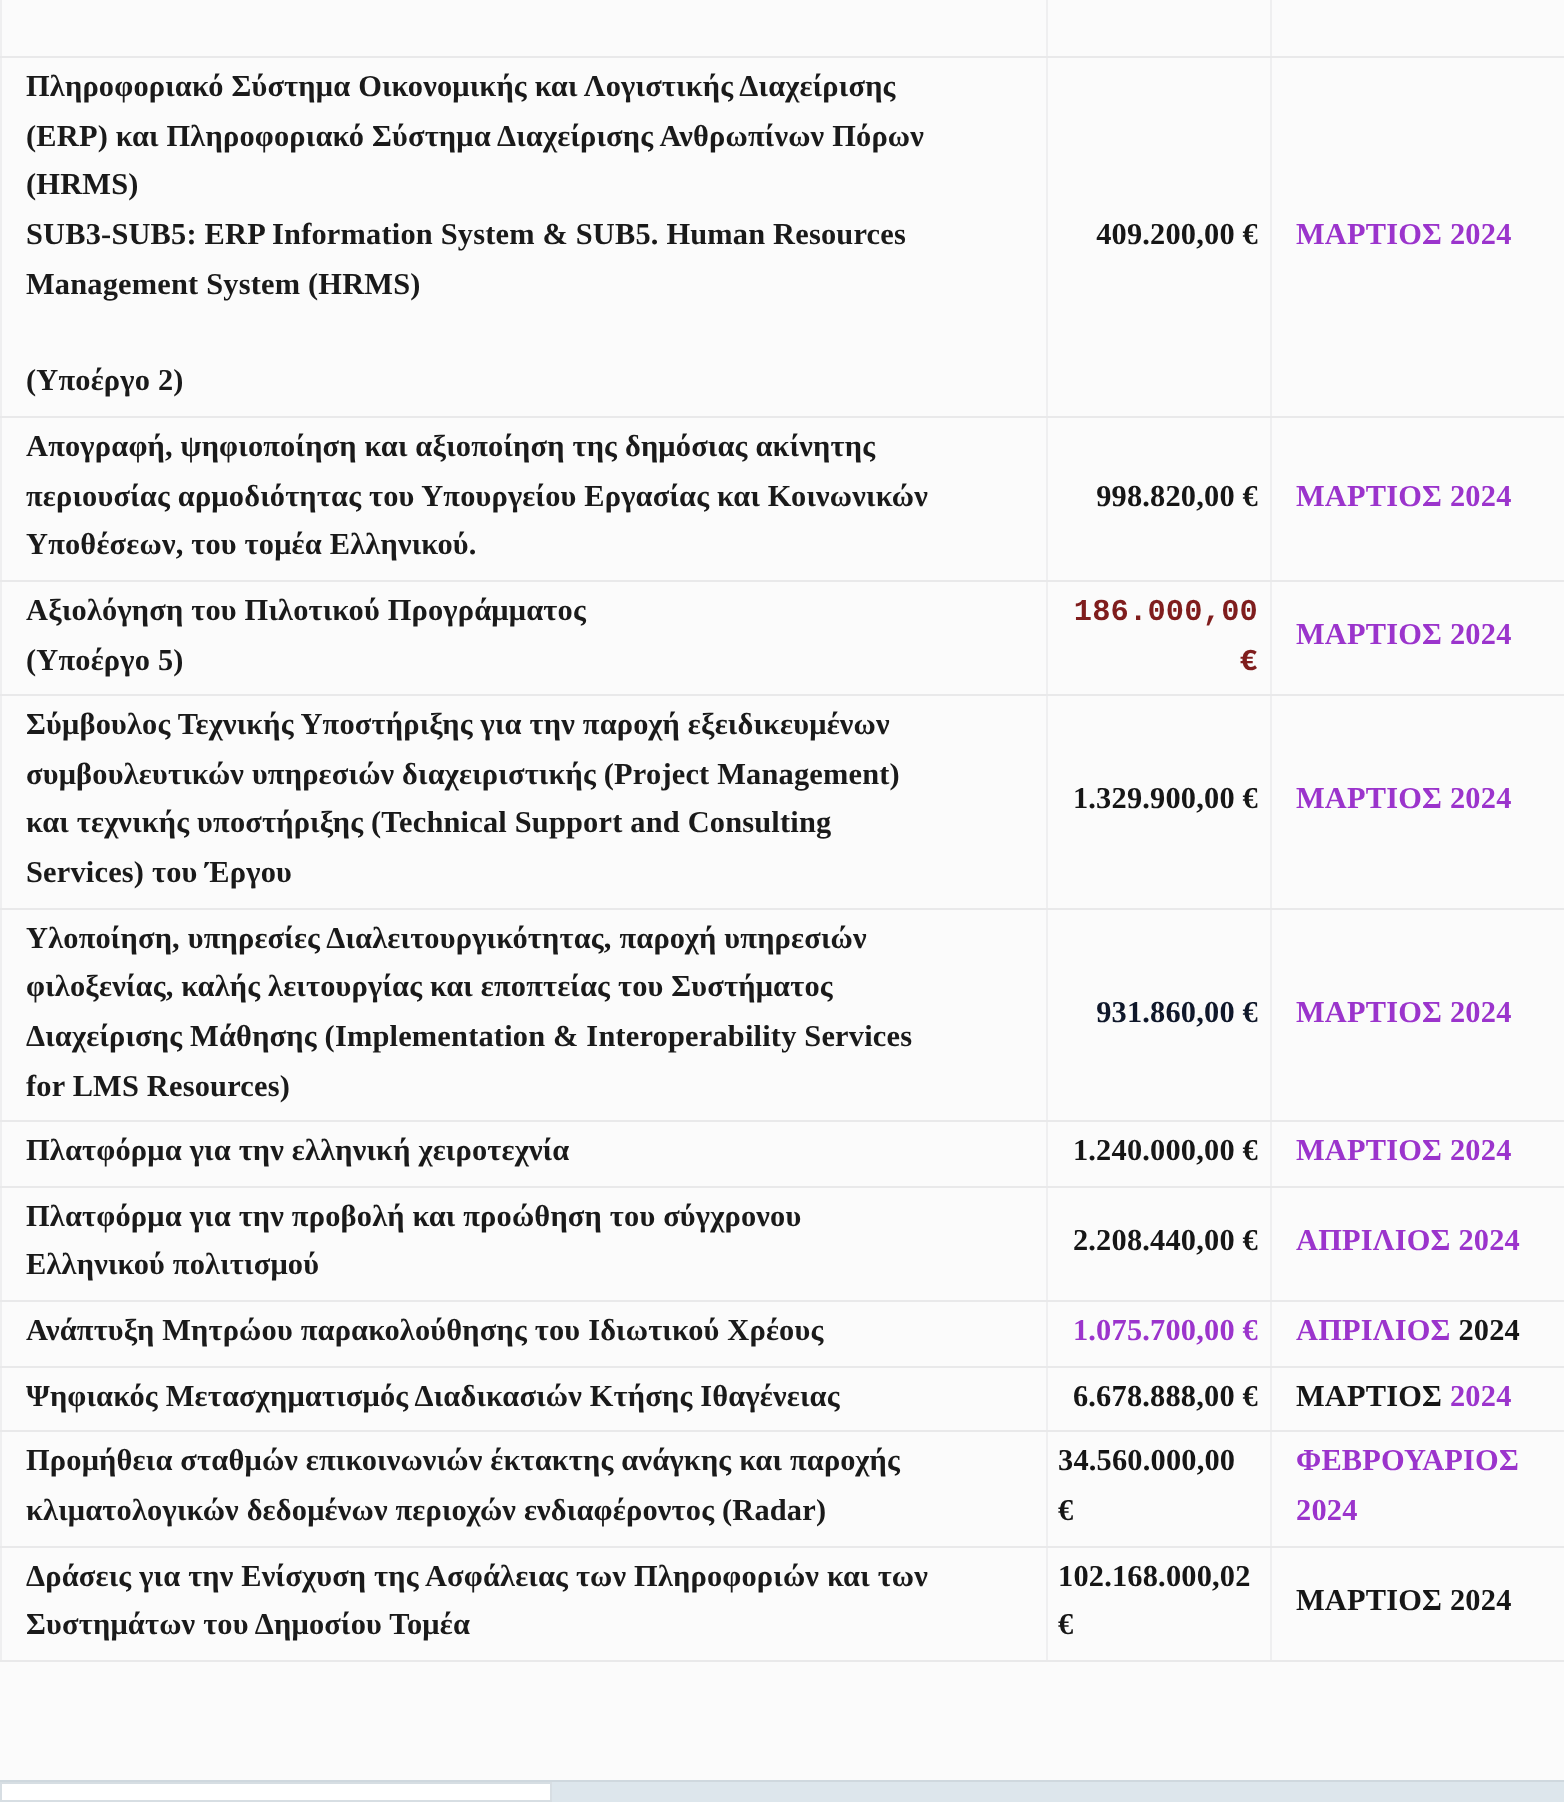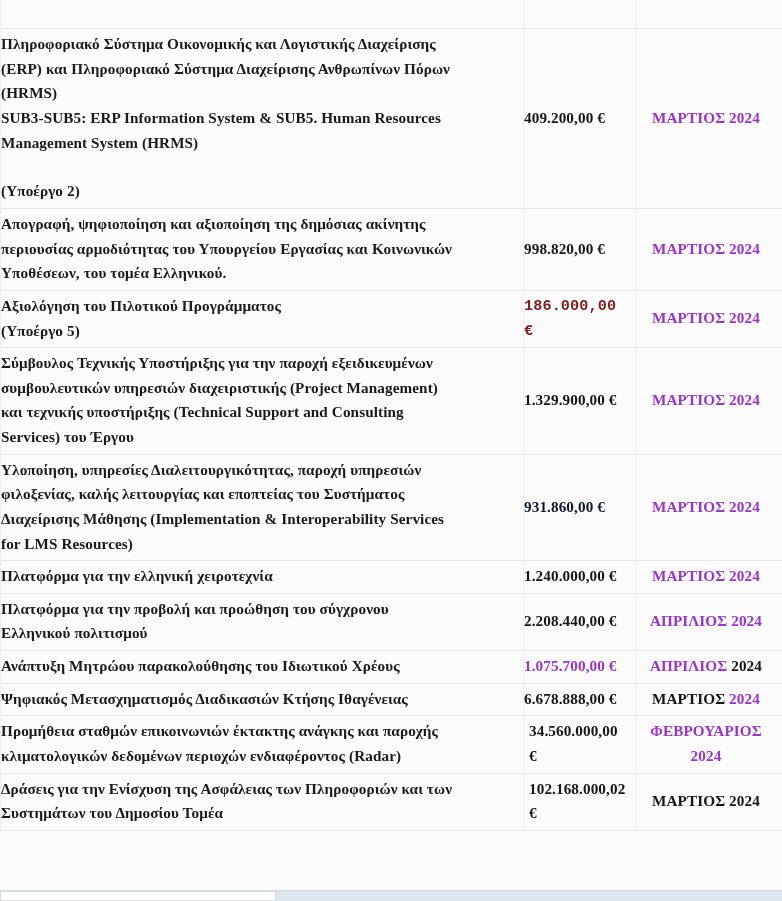--- a/index.html
+++ b/index.html
@@ -35,47 +35,48 @@
   table.projects col.c-desc   { width: 523px; }
   table.projects col.c-amount { width: 112px; }
   table.projects col.c-date   { width: 147px; }
 
   table.projects td {
     border-top: 1px solid #e9e9ea;
     border-bottom: 1px solid #e9e9ea;
     border-left: 1px solid #efeff0;
     border-right: 1px solid #efeff0;
     vertical-align: middle;
-    padding: 3px 6px 4px 0;
+    padding: 3px 6px 4px 12px;
     font-size: 15.2px;
     line-height: 1.62;
     color: #1a1a1a;
     background: #fbfbfb;
     font-weight: 600;
     letter-spacing: 0.1px;
   }
 
   td.desc {
     text-align: left;
     padding-left: 9px;
     padding-right: 4px;
   }
 
   td.amount {
+    text-align: right;
     padding-right: 6px;
     padding-left: 5px;
     white-space: normal;
   }
   td.amount.wrap {
     text-align: left;
     padding-left: 5px;
   }
 
   td.date {
-    text-align: center;
+    text-align: left;
     padding-left: 7px;
     padding-right: 4px;
   }
 
   
   tr.spacer-row td {
     height: 28px;
     padding: 0;
     border-top: none;
   }

